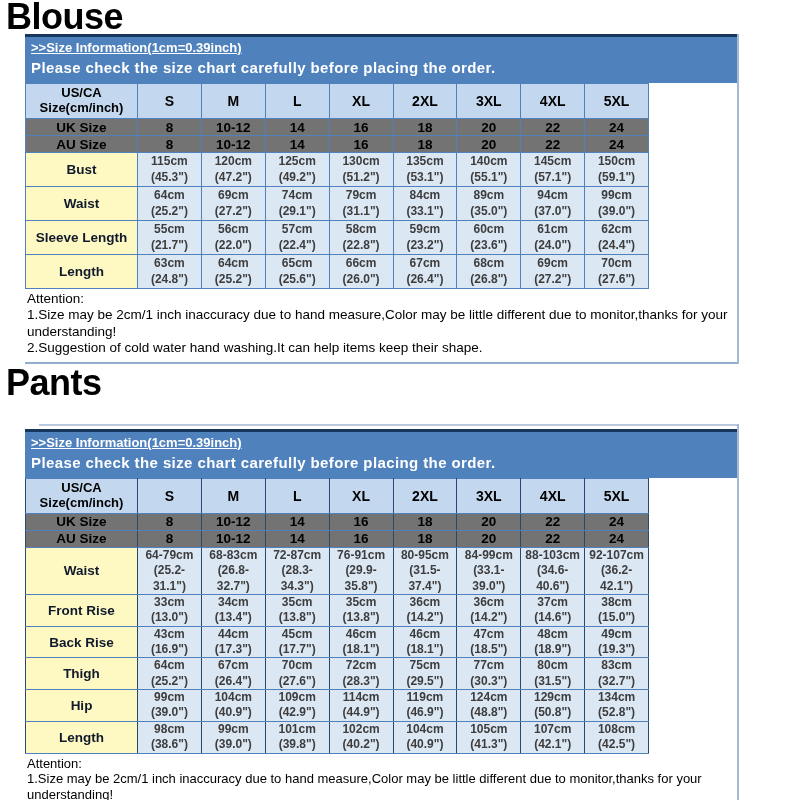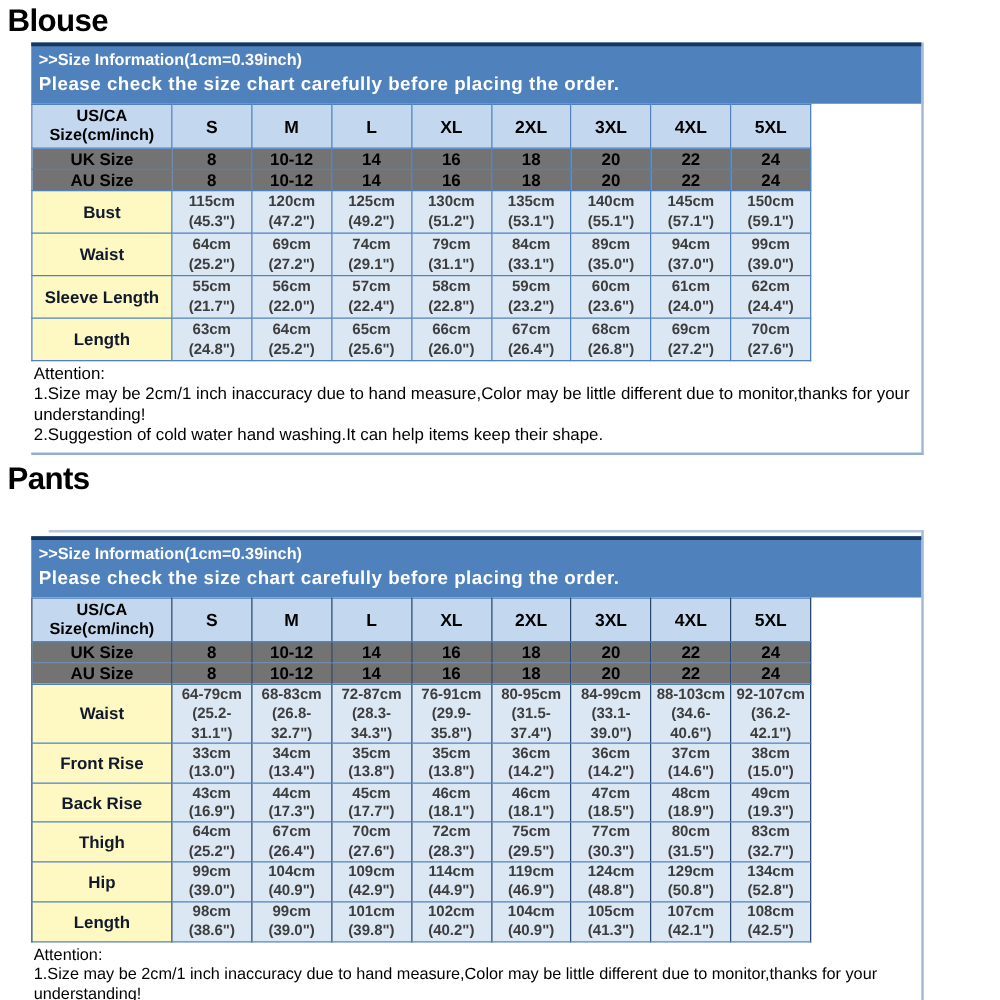--- a/index.html
+++ b/index.html
@@ -1,24 +1,24 @@
 <!DOCTYPE html>
 <html><head>
 <meta charset="utf-8">
 <style>
   html,body{margin:0;padding:0;width:800px;height:800px;background:#fff;overflow:hidden;
     font-family:"Liberation Sans","DejaVu Sans",sans-serif;-webkit-font-smoothing:antialiased;}
   .garment-section{position:relative;}
-  h1.garment-title{font-size:25px;font-weight:700;color:#000;margin:0 16px 0 6px;line-height:34px;letter-spacing:-.5px;}
+  h1.garment-title{font-size:36px;font-weight:700;color:#000;margin:0 16px 0 6px;line-height:34px;letter-spacing:-.5px;}
   .chart{margin-left:25px;width:712px;border-right:2px solid #a3b9d4;box-sizing:content-box;}
   .chart.t-blouse{border-bottom:2px solid #93aecb;}
   .chart.t-pants{border-bottom:3px solid #7f9dc0;}
   .pre-line{border-top:2px solid #b9c8dc;margin:0 0 3px 14px;height:0;}
   .band{background:#4f81bd;border-top:3px solid #17365d;color:#fff;}
-  .band-l1{font-size:13px;font-weight:700;padding:3px 0 2px 6px;}
+  .band-l1{font-size:13px;font-weight:700;padding:3px 0 2px 6px;text-decoration:underline;}
   .band-l2{font-size:15px;font-weight:700;padding:2px 0 7px 6px;letter-spacing:.4px;}
   table.size-table{width:624px;border-collapse:collapse;table-layout:fixed;}
   .size-table col.lab{width:112px;}
   .size-table th,.size-table td{border:1px solid #4f81bd;text-align:center;vertical-align:middle;padding:0;}
   .t-pants .size-table th,.t-pants .size-table td{border-left-color:#27486f;border-right-color:#27486f;}
   tr.col-head th{background:#c3d7ee;color:#000;font-size:14px;font-weight:700;height:34px;}
   tr.col-head th.corner{font-size:13px;white-space:pre-line;line-height:1.15;}
   tr.alt-row th,tr.alt-row td{background:#737373;color:#000;font-size:13.5px;font-weight:700;height:16px;}
   tr.measure-row th.row-label{background:#fef9c3;color:#101a2c;font-size:13.5px;font-weight:700;}
   tr.measure-row td.val-cell{background:#dce7f4;color:#3d3d3d;font-weight:700;}

